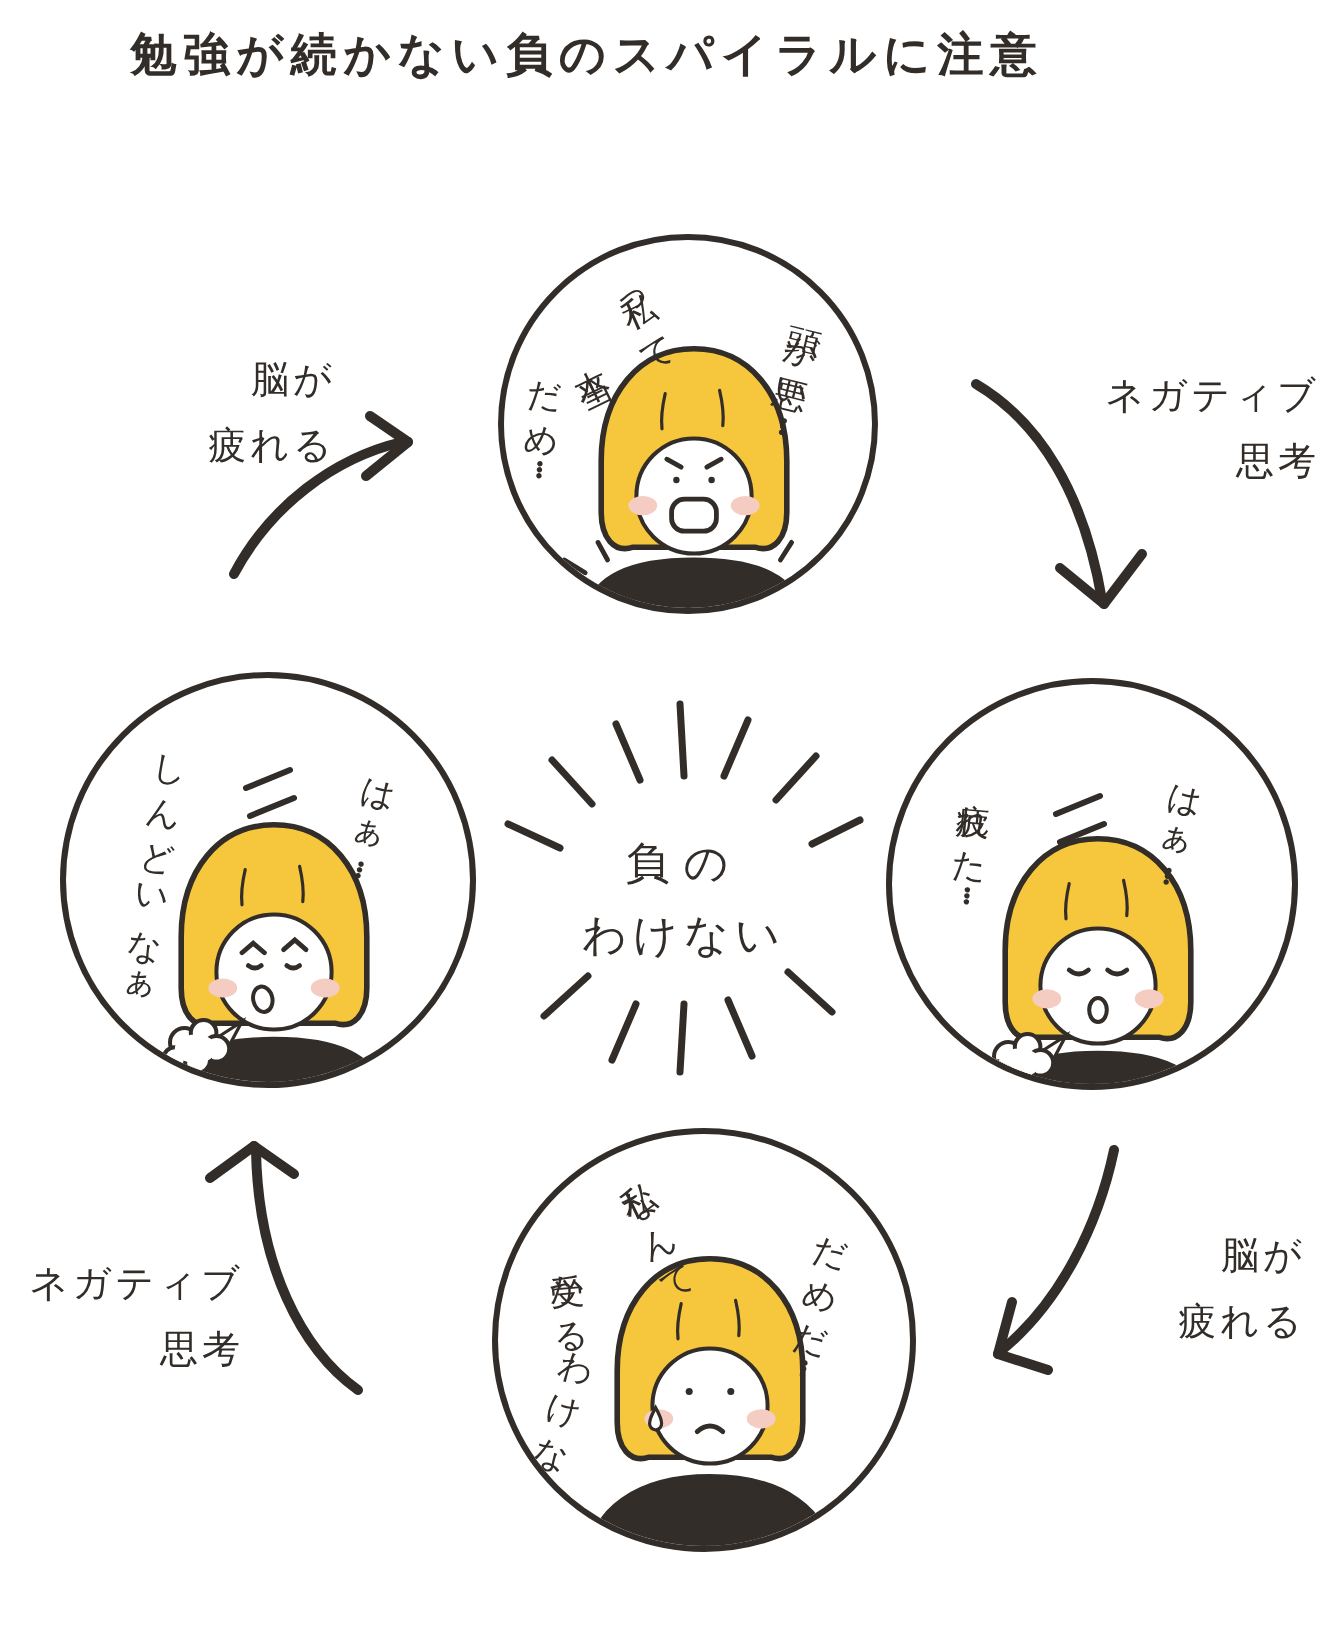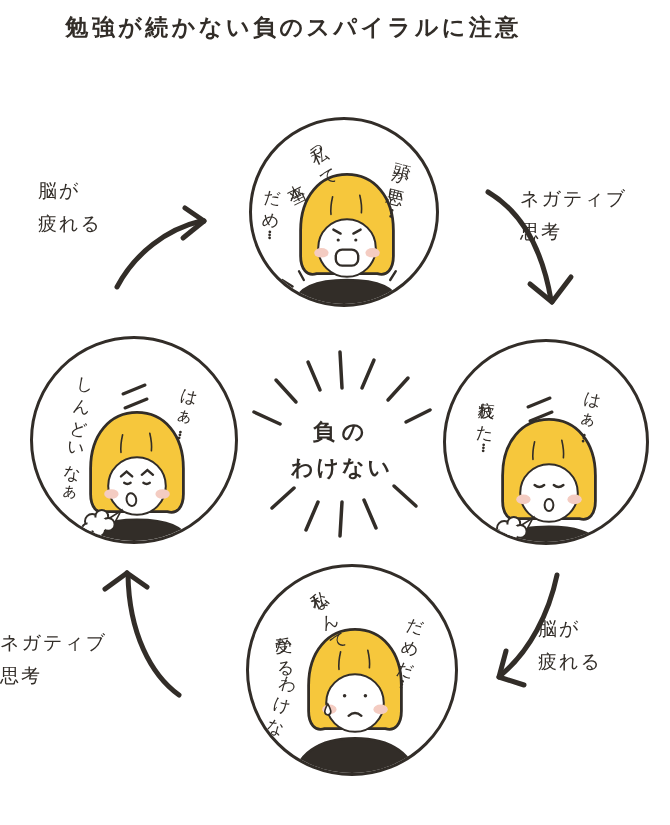--- a/index.html
+++ b/index.html
@@ -31,28 +31,28 @@
   .node-bottom{left:246px;top:564px;width:212px;height:212px;}
   .node-left{left:30px;top:336px;width:208px;height:208px;}
   .char{position:absolute;}
   .speech{
     position:absolute;writing-mode:vertical-rl;text-orientation:upright;
     font-size:17px;letter-spacing:3px;font-weight:500;color:var(--ink);
     white-space:nowrap;transform-origin:top center;line-height:1;
   }
   .arrow{position:absolute;}
   .arrow-label{
-    position:absolute;text-align:left;font-size:19px;line-height:33px;
+    position:absolute;text-align:right;font-size:19px;line-height:33px;
     letter-spacing:2px;font-weight:500;color:var(--ink);
   }
   .burst{position:absolute;left:252px;top:352px;width:180px;height:188px;}
   .burst svg{position:absolute;left:0;top:0;}
   .center-label{
     position:absolute;left:0;top:62px;width:180px;text-align:center;
-    font-size:22px;font-weight:700;color:var(--ink);line-height:36px;
+    font-size:22px;font-weight:400;color:var(--ink);line-height:36px;
   }
   .center-label .l1{letter-spacing:7px;}
   .center-label .l2{letter-spacing:3px;}
   svg{display:block;overflow:visible;}
 </style>
 </head>
 <body>
 
 <div class="stage">
 

